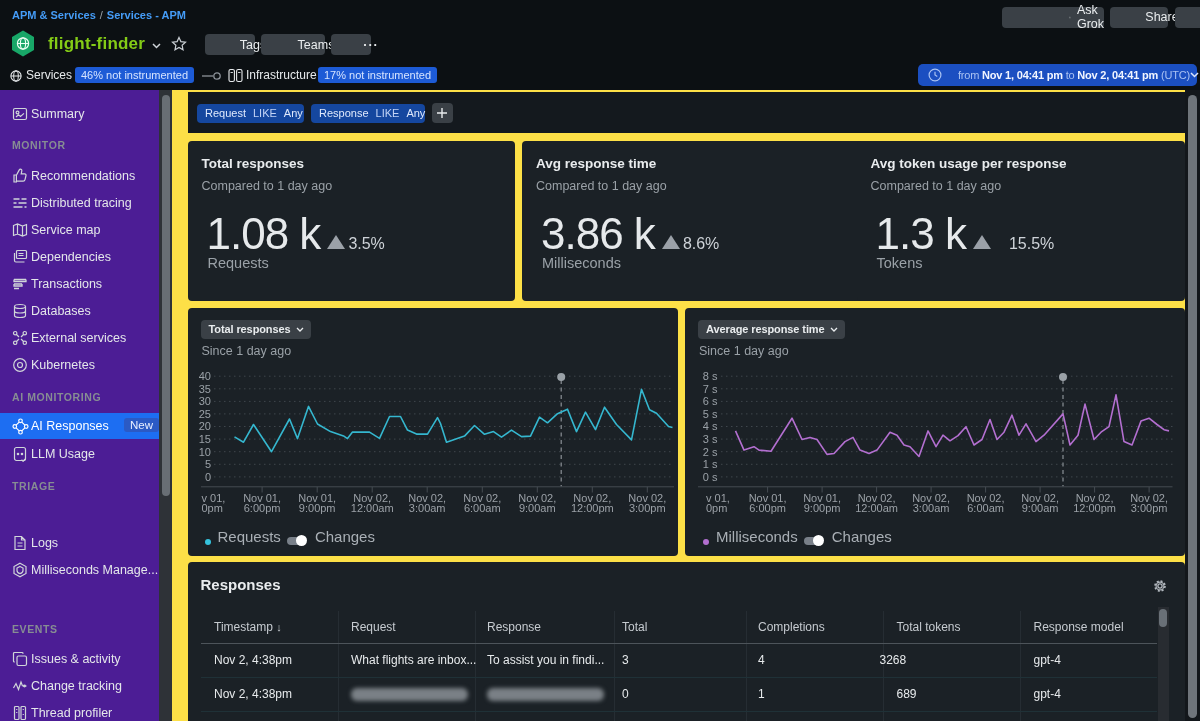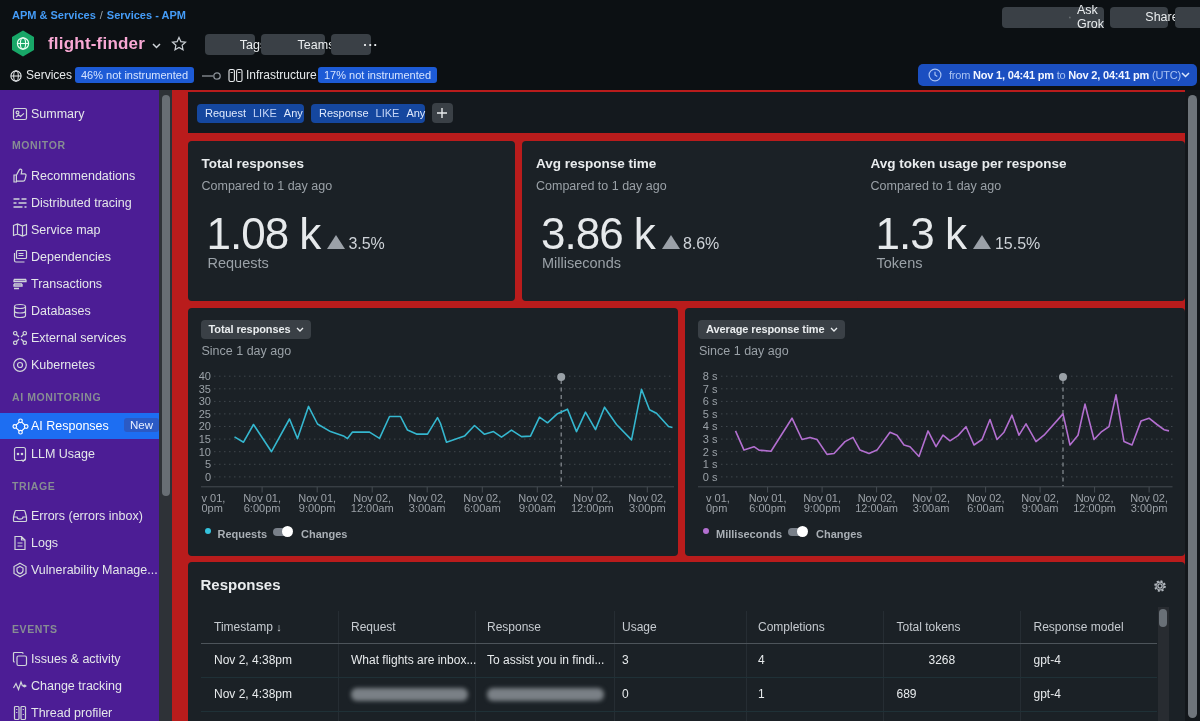--- a/index.html
+++ b/index.html
@@ -2,50 +2,50 @@
 <html><head>
 <meta charset="utf-8">
 <style>
   * { margin:0; padding:0; box-sizing:border-box; }
   html,body { width:1200px; height:721px; overflow:hidden; background:#0c1013; font-family:"Liberation Sans", sans-serif; }
   #app { position:relative; width:1200px; height:721px; background:#0c1013; }
   .abs { position:absolute; }
   
   .crumb { left:12px; top:9px; font-size:11px; font-weight:700; color:#459cf7; }
   .crumb .sep { color:#9aa1a7; font-weight:400; padding:0 4px; }
-  .title { left:48px; top:34px; font-size:17px; font-weight:700; color:#f9a8d4; letter-spacing:0.2px;text-align:center; }
+  .title { left:48px; top:34px; font-size:17px; font-weight:700; color:#84cc16; letter-spacing:0.2px;text-align:center; }
   .chev { display:inline-block; margin-left:7px; }
   .hbtn { background:#3a4046; border-radius:4px; color:#e9ecee; font-size:12.5px; display:flex; align-items:center; justify-content:center; gap:6px; height:21px;padding-left:40px; }
   .star { left:171px; top:36px; }
   
   .r3txt { font-size:12px; color:#e7eaec; }
   .badge { background:#1d5bd6; color:#d6e4ff; font-size:11px; border-radius:3px; height:16px; line-height:16px; padding:0 6px; white-space:nowrap; }
   .timepill { left:918px; top:64px; width:278.5px; height:22px; background:#1b4fc1; border-radius:5px; display:flex; align-items:center; color:#a9c2f2; font-size:11px; letter-spacing:-0.2px; white-space:nowrap; }
   .timepill b { color:#f2f6ff; font-weight:700; }
   
   #sidebar { left:0; top:90px; width:172px; height:631px; background:#4c1d95; }
   .sitem { position:absolute; left:0; width:160px; height:27px; display:flex; align-items:center; color:#e4e7ea; font-size:12.5px; }
   .sitem svg { position:absolute; left:12px; }
   .sitem .lbl { position:absolute; left:31px; white-space:nowrap; }
   .shead { position:absolute; left:12px; color:#878d93; font-size:10.5px; font-weight:700; letter-spacing:0.6px; }
   .sel { background:#1d6ef2; color:#ffffff; }
   .newbadge { position:absolute; left:124px; top:5px; background:#2b5ac5; color:#e8eeff; font-size:11.5px; border-radius:3px; padding:1px 6px; }
   
-  #main { left:172px; top:90px; width:1013px; height:631px; background:#b91c1c; }
+  #main { left:172px; top:90px; width:1013px; height:631px; background:#fde047; }
   .card { position:absolute; background:#1b2126; border-radius:4px; }
   .ctitle { position:absolute; left:14px; top:15.5px; font-size:13.5px; font-weight:700; color:#e9ecee; }
   .csub { position:absolute; left:14px; top:38px; font-size:12.5px; color:#9aa1a7; }
   .bignum { position:absolute; left:19px; top:68px; font-size:44px; font-weight:400; color:#e6e9eb; letter-spacing:-1px; white-space:nowrap; }
   .pct { font-size:16px; color:#ced3d8; }
   .blabel { position:absolute; left:20px; top:114px; font-size:14.5px; color:#9aa1a7; }
   .fpill { position:absolute; top:11.5px; height:19px; background:#15479f; border-radius:4px; color:#dfe9fc; font-size:11px; display:flex; align-items:center; white-space:nowrap; }
   .gbtn { background:#3a4046; border-radius:4px; color:#e9ecee; display:flex; align-items:center; justify-content:center; }
   .dd { position:absolute; left:13px; top:12px; height:18.5px; background:#3a4046; border-radius:4px; color:#e9ecee; font-size:11px; font-weight:700; letter-spacing:-0.1px; display:flex; align-items:center; padding:0 7px 0 8px; gap:5px; }
   .since { position:absolute; left:14px; top:36px; font-size:12.5px; color:#9aa1a7; }
-  .legend { position:absolute; top:218px; left:19px; display:flex; align-items:flex-start; font-size:11px; color:#a9afb5;font-weight:bold; }
+  .legend { position:absolute; top:218px; left:19px; display:flex; align-items:flex-end; font-size:15px; color:#a9afb5; }
   .toggle { width:18px; height:8px; background:#798089; border-radius:4px; position:relative; margin:0 10px 0 6px; }
   .toggle .knob { position:absolute; right:-2px; top:-1.5px; width:11px; height:11px; border-radius:50%; background:#ffffff; }
   
   .th { position:absolute; font-size:12px; color:#c6cbd0; white-space:nowrap; }
   .td { position:absolute; font-size:12px; color:#e7eaec; white-space:nowrap; }
   .vline { position:absolute; width:1px; background:#262d33; }
   .redact { position:absolute; height:13px; background:#7a8086; border-radius:6px; filter:blur(2px); }
   
   .sbtrack { position:absolute; background:#2e3237; }
   .sbthumb { position:absolute; background:#6d7379; border-radius:4px; }
@@ -133,21 +133,21 @@
       <rect x="8.6" y="1.5" width="5.4" height="12" rx="1.6" fill="none" stroke="#e7eaec" stroke-width="1.1"></rect>
       <path d="M2.5 4.5 h2.4 M10.1 4.5 h2.4" stroke="#e7eaec" stroke-width="0.9"></path>
     </svg>
   <div class="abs r3txt" style="left:246px;top:68px">Infrastructure</div>
   <div class="abs badge" style="left:318px;top:67px">17% not instrumented</div>
   <div class="abs timepill">
     <svg style="margin-left:10px;flex-shrink:0" width="14" height="14" viewBox="0 0 14 14">
         <circle cx="7" cy="7" r="5.9" fill="none" stroke="#a9c2f2" stroke-width="1.2"></circle>
         <path d="M7 3.8 V7 L9.3 8.4" fill="none" stroke="#a9c2f2" stroke-width="1.2"></path>
       </svg>
-    <span style="margin-left:7px">from&nbsp;<b>Nov 1, 04:41 pm</b>&nbsp;to&nbsp;<b>Nov 2, 04:41 pm</b>&nbsp;(UTC)</span>
+    <span style="margin-left:16px">from&nbsp;<b>Nov 1, 04:41 pm</b>&nbsp;to&nbsp;<b>Nov 2, 04:41 pm</b>&nbsp;(UTC)</span>
     <svg style="margin-left:auto;margin-right:9px;flex-shrink:0" width="9" height="6" viewBox="0 0 9 6">
         <path d="M1 1 L4.5 4.5 L8 1" stroke="#dbe6fb" stroke-width="1.5" fill="none"></path>
       </svg>
   </div>
 
   <div id="sidebar" class="abs">
     <div class="sitem" style="top:10px">
         <svg width="16" height="16" viewBox="0 0 16 16" fill="none" stroke="#d0d5d9" stroke-width="1.2">
           <rect x="1.5" y="2.5" width="13" height="11" rx="1.5"></rect>
           <circle cx="5.5" cy="6.5" r="1.4"></circle>
@@ -226,38 +226,32 @@
     <div class="sitem" style="top:350px">
         <svg width="16" height="16" viewBox="0 0 16 16" fill="none" stroke="#d0d5d9" stroke-width="1.2">
           <rect x="2.5" y="1.5" width="11" height="13" rx="2"></rect>
           <circle cx="6" cy="8" r="0.7" fill="#d0d5d9"></circle>
           <circle cx="10" cy="8" r="0.7" fill="#d0d5d9"></circle>
           <path d="M9.5 13.8 l1.6 1.4 2.6-2.6" stroke-width="1.3"></path>
         </svg>
         <span class="lbl">LLM Usage</span>
       </div>
     <div class="shead" style="top:389.5px">TRIAGE</div>
-    <div class="sitem" style="top:412px">
-        <svg width="16" height="16" viewBox="0 0 16 16" fill="none" stroke="#d0d5d9" stroke-width="1.2">
-          <path d="M1.5 9 H5 c0 1.2 1.2 2.2 3 2.2 s3-1 3-2.2 h3.5 M1.5 9 L3 3.5 a1.3 1.3 0 0 1 1.3-1 h7.4 a1.3 1.3 0 0 1 1.3 1 L14.5 9 M1.5 9 v3.5 a1 1 0 0 0 1 1 h11 a1 1 0 0 0 1-1 V9"></path>
-        </svg>
-        <span class="lbl">Errors (errors inbox)</span>
-      </div>
     <div class="sitem" style="top:439px">
         <svg width="16" height="16" viewBox="0 0 16 16" fill="none" stroke="#d0d5d9" stroke-width="1.2">
           <path d="M3 1.5 h6.5 L13 5 v9.5 H3 Z M9.5 1.5 V5 H13 M5.5 8 h5 M5.5 11 h5"></path>
         </svg>
         <span class="lbl">Logs</span>
       </div>
     <div class="sitem" style="top:466px">
         <svg width="16" height="16" viewBox="0 0 16 16" fill="none" stroke="#d0d5d9" stroke-width="1.2">
           <path d="M8 1.2 L14 4.5 V11.5 L8 14.8 L2 11.5 V4.5 Z"></path>
           <path d="M8 4.5 l3 1.5 v2.5 c0 1.5-1.5 2.8-3 3.2 -1.5-0.4-3-1.7-3-3.2 V6 Z"></path>
         </svg>
-        <span class="lbl">Vulnerability Manage...</span>
+        <span class="lbl">Milliseconds Manage...</span>
       </div>
     <div class="shead" style="top:532.5px">EVENTS</div>
     <div class="sitem" style="top:555px">
         <svg width="16" height="16" viewBox="0 0 16 16" fill="none" stroke="#d0d5d9" stroke-width="1.2">
           <rect x="5" y="5" width="9.5" height="9.5" rx="1.5"></rect>
           <path d="M11 2.8 V2.5 a1 1 0 0 0 -1-1 H2.5 a1 1 0 0 0 -1 1 V10 a1 1 0 0 0 1 1 H2.8"></path>
         </svg>
         <span class="lbl">Issues &amp; activity</span>
       </div>
     <div class="sitem" style="top:582px">
@@ -312,21 +306,21 @@
       <div class="bignum">3.86 k<svg style="margin-left:7px" width="18" height="14" viewBox="0 0 18 14">
             <path d="M9 0 L18 14 H0 Z" fill="#9ba1a8"></path>
           </svg><span class="pct" style="margin-left:3px;letter-spacing:0">8.6%</span></div>
       <div class="blabel">Milliseconds</div>
     </div>
     <div class="card" style="left:684.5px;top:50.5px;width:328px;height:160px">
       <div class="ctitle">Avg token usage per response</div>
       <div class="csub">Compared to 1 day ago</div>
       <div class="bignum">1.3 k<svg style="margin-left:7px" width="18" height="14" viewBox="0 0 18 14">
             <path d="M9 0 L18 14 H0 Z" fill="#9ba1a8"></path>
-          </svg><span class="pct" style="margin-left:4px;letter-spacing:0">15.5%</span></div>
+          </svg><span class="pct" style="margin-left:18px;letter-spacing:0">15.5%</span></div>
       <div class="blabel">Tokens</div>
     </div>
 
     <div class="card" style="left:15.5px;top:218px;width:490px;height:247.5px">
       <div class="dd">Total responses<svg width="8" height="5" viewBox="0 0 8 5">
             <path d="M1 1 L4 4 L7 1" stroke="#e9ecee" stroke-width="1.3" fill="none"></path>
           </svg></div>
       <div class="since">Since 1 day ago</div>
       <svg class="abs" style="left:0;top:0" width="490" height="247.5" viewBox="187.5 308 490 247.5">
         <g stroke="#3f464c" stroke-width="1" stroke-dasharray="1.5 3.5">
@@ -474,32 +468,32 @@
       <div class="vline" style="left:150.5px;top:49px;height:200px"></div>
       <div class="vline" style="left:287.5px;top:49px;height:200px"></div>
       <div class="vline" style="left:426px;top:49px;height:200px"></div>
       <div class="vline" style="left:558.5px;top:49px;height:200px"></div>
       <div class="vline" style="left:695.5px;top:49px;height:200px"></div>
       <div class="vline" style="left:832.5px;top:49px;height:200px"></div>
 
       <div class="th" style="left:26.5px;top:58px">Timestamp <span style="font-size:11px">↓</span></div>
       <div class="th" style="left:163.5px;top:58px">Request</div>
       <div class="th" style="left:299.5px;top:58px">Response</div>
-      <div class="th" style="left:434.5px;top:58px">Usage</div>
+      <div class="th" style="left:434.5px;top:58px">Total</div>
       <div class="th" style="left:570.5px;top:58px">Completions</div>
       <div class="th" style="left:709px;top:58px">Total tokens</div>
       <div class="th" style="left:846px;top:58px">Response model</div>
       <div class="abs" style="left:13px;top:80.5px;width:956px;height:1px;background:#4d545a"></div>
 
       <div class="td" style="left:26.5px;top:91px">Nov 2, 4:38pm</div>
       <div class="td" style="left:163.5px;top:91px">What flights are inbox...</div>
       <div class="td" style="left:299.5px;top:91px">To assist you in findi...</div>
       <div class="td" style="left:434.5px;top:91px">3</div>
       <div class="td" style="left:570.5px;top:91px">4</div>
-      <div class="td" style="left:741px;top:91px">3268</div>
+      <div class="td" style="left:692px;top:91px">3268</div>
       <div class="td" style="left:846px;top:91px">gpt-4</div>
       <div class="abs" style="left:13px;top:114.5px;width:956px;height:1px;background:#1f3137"></div>
 
       <div class="td" style="left:26.5px;top:125px">Nov 2, 4:38pm</div>
       <div class="redact" style="left:163.5px;top:125.5px;width:117px"></div>
       <div class="redact" style="left:299.5px;top:125.5px;width:117px"></div>
       <div class="td" style="left:434.5px;top:125px">0</div>
       <div class="td" style="left:570.5px;top:125px">1</div>
       <div class="td" style="left:709px;top:125px">689</div>
       <div class="td" style="left:846px;top:125px">gpt-4</div>

